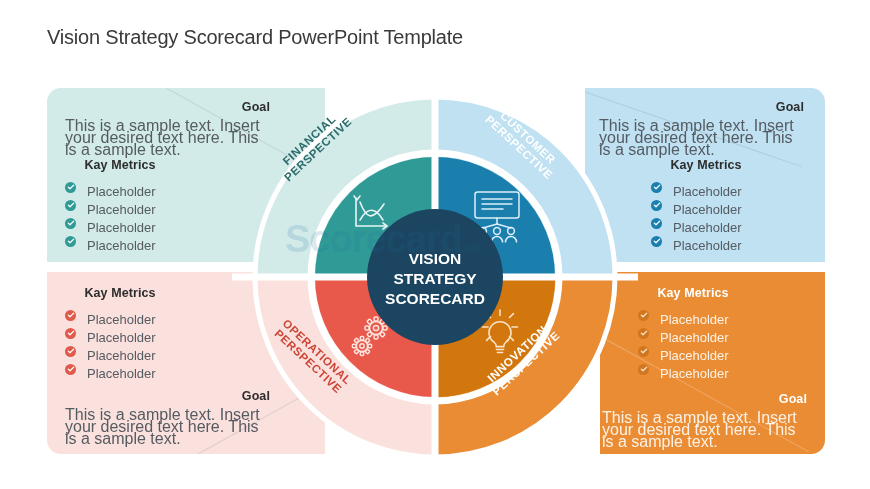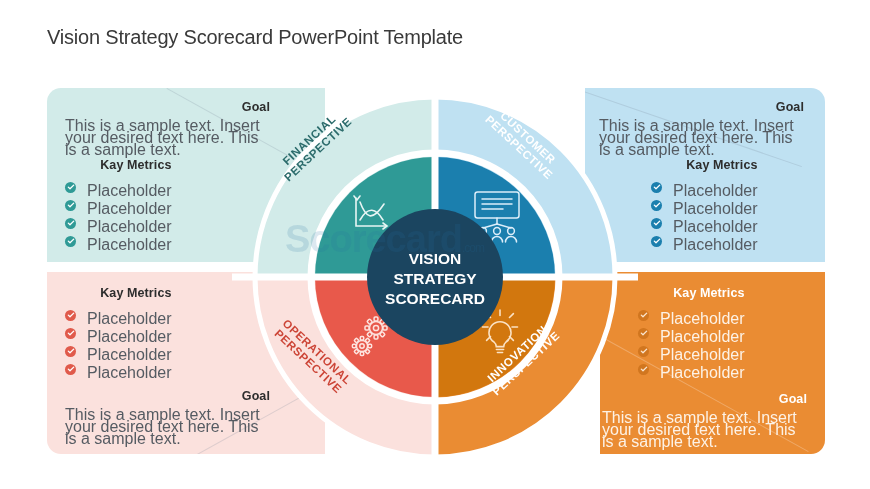--- a/index.html
+++ b/index.html
@@ -89,21 +89,21 @@
     gap: 11px;
   }
   .check {
     width: 11px; height: 11px;
     border-radius: 50%;
     flex: 0 0 auto;
     position: relative;
   }
   .check svg { position: absolute; left: 1.5px; top: 1.5px; }
   .metric-label {
-    font-size: 16px;
+    font-size: 13px;
     color: #555b62;
     margin-top: 8px;
   }
 
   
   .panel-br .blk-title { color: #ffffff; }
   .panel-br .blk-text,
   .panel-br .metric-label { color: #fdf2e6; }
   .panel-br .check { background: #d1761f; }
 

